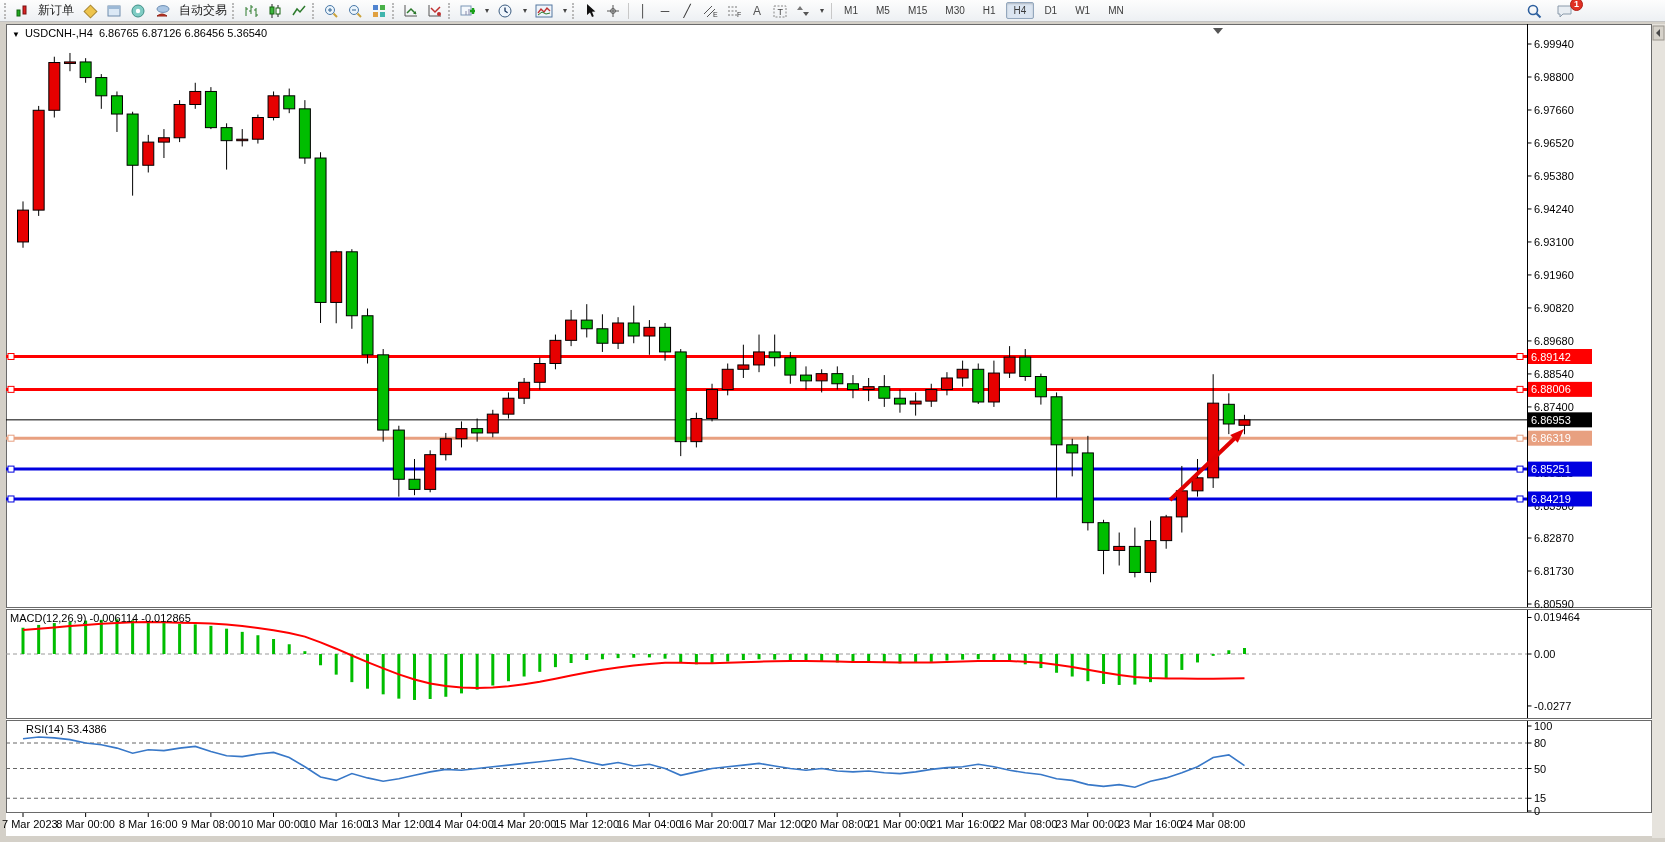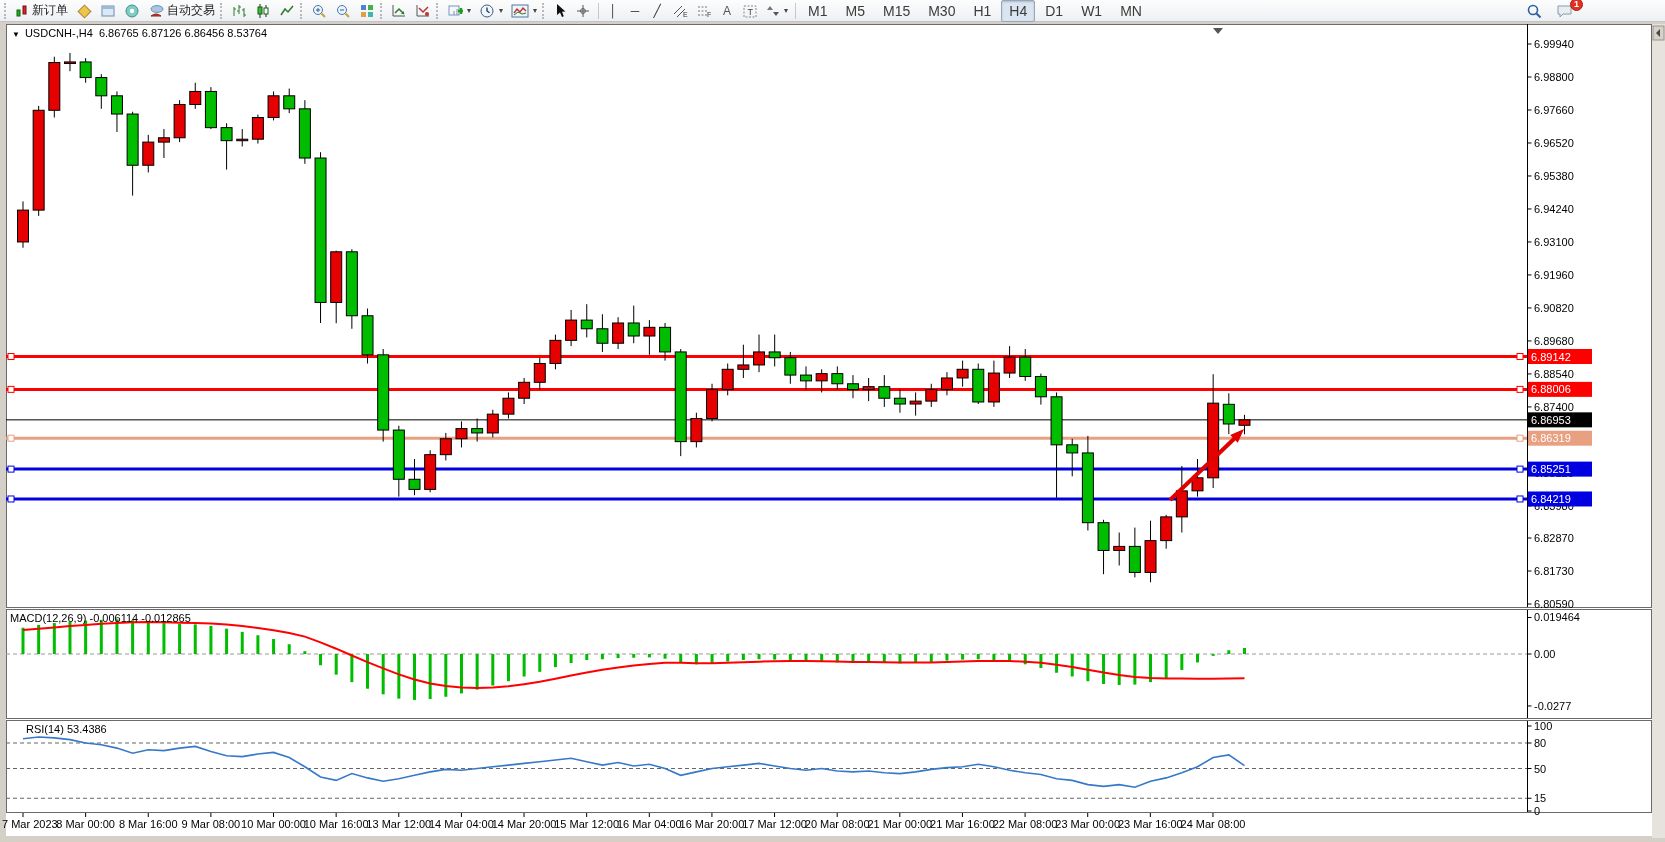--- a/index.html
+++ b/index.html
@@ -3,27 +3,27 @@
 <meta charset="utf-8">
 <style>
   * { margin:0; padding:0; box-sizing:border-box; }
   html,body { width:1665px; height:842px; }
   body { position:relative; background:#d4d0c8; font-family:"Liberation Sans",sans-serif; overflow:hidden; }
   svg text { font-family:"Liberation Sans",sans-serif; }
   .toolbar { position:absolute; top:0; left:0; width:1665px; height:22px; z-index:5;
     background:linear-gradient(#fdfdfd,#edf0f3); border-bottom:1px solid #c3c3c3;
     display:flex; align-items:center; padding:0 3px; }
   .tb-btn { height:20px; min-width:22px; display:flex; align-items:center; justify-content:center;
-    gap:3px; padding:0 3px; border:1px solid transparent; border-radius:2px; cursor:default; }
+    gap:9px; padding:0 3px; border:1px solid transparent; border-radius:2px; cursor:default; }
   .tb-label { font-size:12px; color:#222; white-space:nowrap; }
   .sep { width:1px; height:16px; background:#c8c8c8; margin:0 3px; }
   .grip { width:4px; height:16px; border-left:2px dotted #b9b9b9; margin:0 3px 0 1px; }
   .caret { font-size:8px; color:#444; margin-left:1px; }
   .tf-group { display:flex; align-items:center; }
-  .tf-btn { font-size:14px; color:#3c3c3c; padding:2px 7px; margin:0 1px; border:1px solid transparent; border-radius:2px; }
+  .tf-btn { font-size:10px; color:#3c3c3c; padding:2px 7px; margin:0 1px; border:1px solid transparent; border-radius:2px; }
   .tf-btn.active { border:1px solid #93a7bd; background:#dbe5f1; box-shadow:inset 0 1px 2px rgba(0,0,0,.2);text-align:right; }
   .tb-right { margin-left:auto; margin-right:84px; display:flex; align-items:center; gap:6px; position:relative; }
   .badge { position:absolute; top:-4px; right:-6px; width:13px; height:13px; border-radius:50%;
     background:#e03024; color:#fff; font-size:9px; font-weight:bold; display:flex; align-items:center; justify-content:center;
     border:1px solid #b01d14; }
   .overlay-label { position:absolute; z-index:3; font-size:11px; color:#000; white-space:nowrap; }
   #chart-title { top:27px; left:12px; }
   #chart-title .dd { font-size:8px; margin-right:5px; }
   #macd-label { top:612px; left:10px; }
   #rsi-label { top:723px; left:26px; }
@@ -814,20 +814,20 @@
     <polyline points="23,630.0 38.66,628.7 54.32,627.4 69.98,626.0 85.64,624.9 101.3,623.8 116.96000000000001,622.9 132.62,622.3 148.28,622.1 163.94,622.3 179.6,622.7 195.26,623.0 210.92000000000002,623.6 226.58,624.5 242.24,626.0 257.9,627.9 273.56,630.2 289.22,633.0 304.88,636.6 320.54,642.4 336.2,648.7 351.86,655.5 367.52,662.1 383.18,668.4 398.84000000000003,674.4 414.5,679.5 430.16,683.5 445.82,686.1 461.48,687.6 477.14,688.0 492.8,687.4 508.46,686.3 524.12,684.2 539.78,681.8 555.44,678.8 571.1,675.6 586.76,672.4 602.42,669.8 618.08,667.5 633.74,665.4 649.4,663.9 665.0600000000001,662.8 680.72,662.8 696.38,663.2 712.04,663.2 727.7,662.8 743.36,662.3 759.02,661.7 774.6800000000001,661.3 790.34,661.1 806,661.1 821.66,661.3 837.32,661.5 852.98,661.9 868.64,662.1 884.3,662.3 899.96,662.4 915.62,662.6 931.28,662.4 946.94,662.1 962.6,661.5 978.26,661.1 993.92,660.9 1009.58,661.1 1025.24,661.7 1040.9,662.8 1056.56,664.7 1072.22,666.9 1087.88,669.8 1103.54,672.6 1119.2,675.0 1134.86,676.9 1150.52,678.0 1166.18,678.4 1181.84,678.6 1197.5,678.8 1213.16,678.8 1228.82,678.6 1244.48,678.2" fill="none" stroke="#FF0000" stroke-width="2"></polyline>
     <polyline points="23,738.8 38.66,737.0 54.32,737.9 69.98,739.6 85.64,743.0 101.3,744.7 116.96000000000001,748.1 132.62,753.2 148.28,749.8 163.94,750.6 179.6,748.1 195.26,746.4 210.92000000000002,751.5 226.58,755.8 242.24,756.6 257.9,754.0 273.56,752.4 289.22,757.5 304.88,766.8 320.54,777.0 336.2,780.4 351.86,773.6 367.52,777.9 383.18,781.3 398.84000000000003,778.7 414.5,775.3 430.16,771.9 445.82,769.4 461.48,770.2 477.14,768.5 492.8,766.8 508.46,765.1 524.12,763.4 539.78,761.7 555.44,760.0 571.1,758.3 586.76,761.7 602.42,765.1 618.08,762.5 633.74,766.0 649.4,764.3 665.0600000000001,768.5 680.72,775.3 696.38,771.9 712.04,768.5 727.7,766.8 743.36,765.1 759.02,763.4 774.6800000000001,766.0 790.34,768.5 806,770.2 821.66,768.5 837.32,771.0 852.98,771.9 868.64,771.0 884.3,772.8 899.96,773.6 915.62,771.9 931.28,769.4 946.94,767.6 962.6,766.8 978.26,764.3 993.92,766.8 1009.58,770.2 1025.24,772.8 1040.9,774.5 1056.56,778.7 1072.22,780.4 1087.88,784.6 1103.54,786.4 1119.2,784.6 1134.86,787.2 1150.52,781.3 1166.18,777.9 1181.84,772.8 1197.5,766.8 1213.16,757.5 1228.82,754.9 1244.48,765.6" fill="none" stroke="#3878C8" stroke-width="1.6"></polyline>
     <g>
       <line x1="1170" y1="500" x2="1236" y2="437" stroke="#E00000" stroke-width="4"></line>
       <polygon points="1244,429 1237.8,442.7 1230.2,434.9" fill="#E00000"></polygon>
     </g>
     <polygon points="1213,28 1223,28 1218,34" fill="#555"></polygon>
   </svg>
 
 <div class="overlay-label" id="chart-title">
-  <span class="dd">▼</span><span>USDCNH-,H4</span>&nbsp;&nbsp;<span>6.86765 6.87126 6.86456 8.53764</span>
+  <span class="dd">▼</span><span>USDCNH-,H4</span>&nbsp;&nbsp;<span>6.86765 6.87126 6.86456 5.36540</span>
 </div>
 <div class="overlay-label" id="macd-label">
   <span>MACD(12,26,9)</span>&nbsp;<span>-0.006114</span>&nbsp;<span>-0.012865</span>
 </div>
 <div class="overlay-label" id="rsi-label">
   <span>RSI(14)</span>&nbsp;<span>53.4386</span>
 </div>
 
 </body></html>

